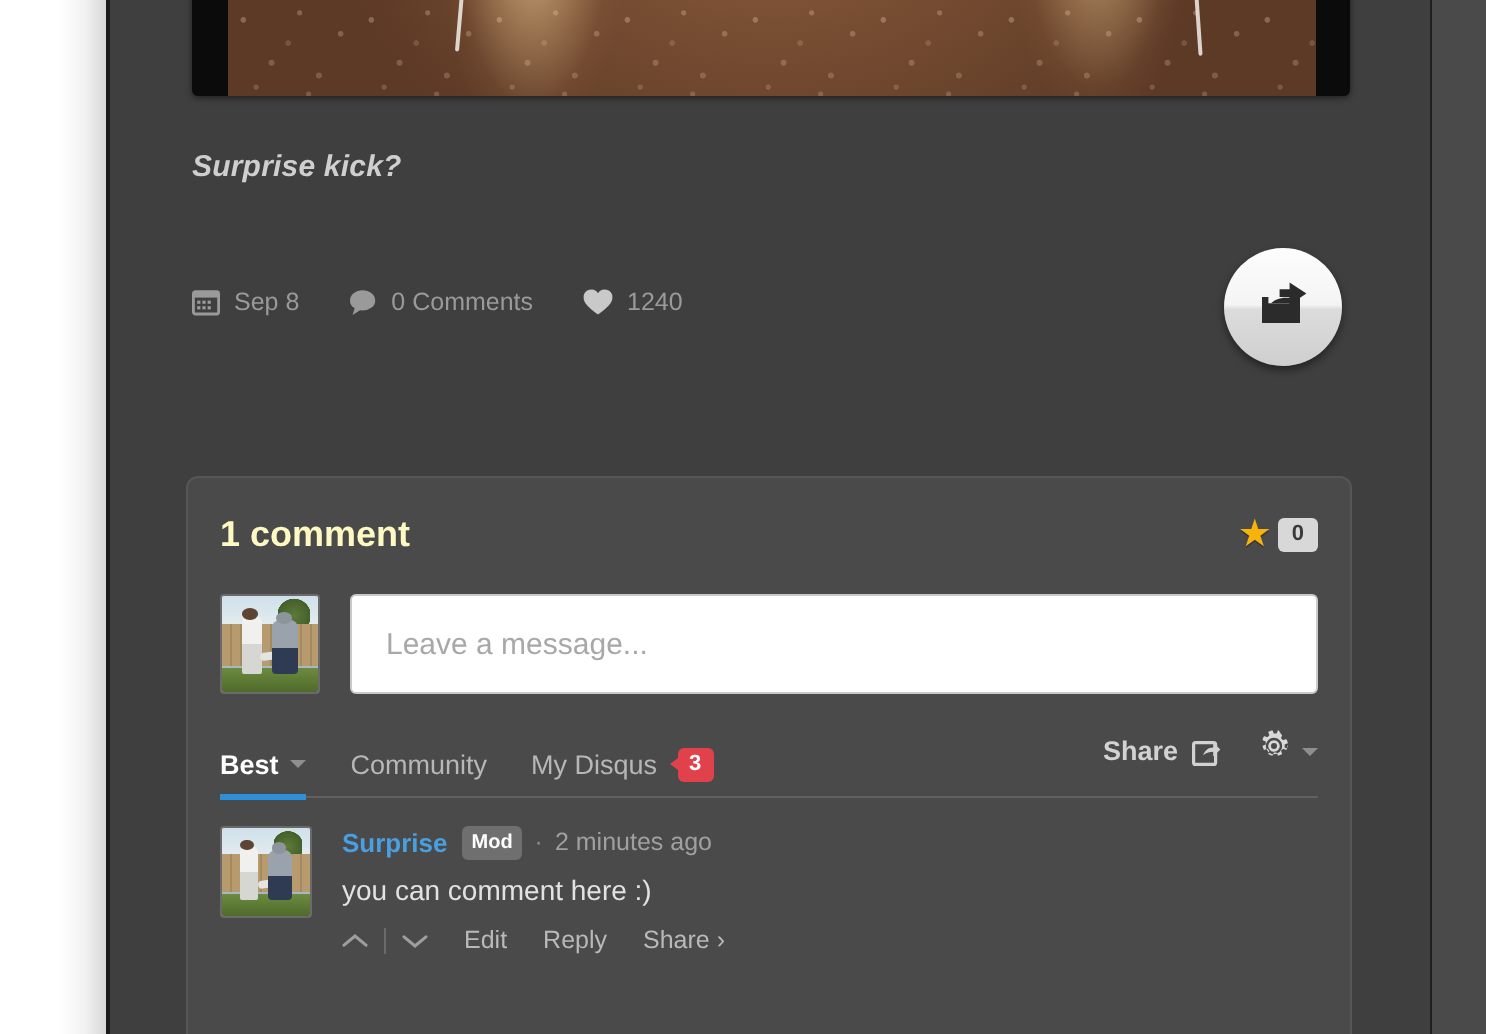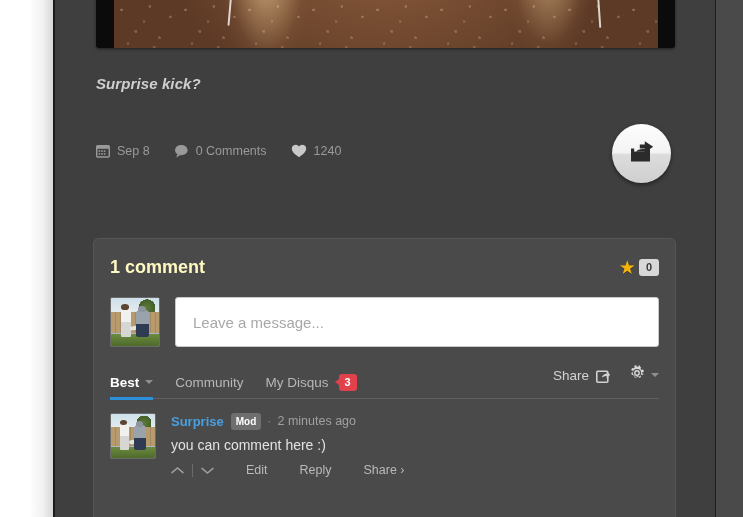--- a/index.html
+++ b/index.html
@@ -290,21 +290,21 @@
   }
   .badge-red::before {
     content: "";
     position: absolute;
     left: -4px; top: 50%;
     margin-top: -3px;
     border-top: 3px solid transparent;
     border-bottom: 3px solid transparent;
     border-right: 4px solid #e1414b;
   }
-  .tabs-right { display: flex; align-items: center; }
+  .tabs-right { display: flex; align-items: center; font-weight: bold; }
   .share-link {
     display: flex; align-items: center;
     font-size: 13.5px; color: #d2d2d2;
     cursor: pointer; margin-right: 18px;
   }
   .share-link .ic { margin-left: 7px; display: inline-flex; }
   .gear-wrap { display: flex; align-items: center; cursor: pointer; }
 
   
   .comment {
@@ -335,21 +335,21 @@
   }
   .c-actions {
     display: flex; align-items: center;
     margin-top: 9px;
     font-size: 12.5px;
     color: #b0b0b0;
   }
   .vote { display: flex; align-items: center; }
   .vote-div { width: 1px; height: 13px; background: #6b6b6b; margin: 0 8px; }
   .chev { cursor: pointer; display: inline-flex; }
-  .c-action { margin-left: 32px; cursor: pointer; color: #b9b9b9; }
+  .c-action { margin-left: 18px; cursor: pointer; color: #b9b9b9; }
 </style>
 </head>
 <body>
 
 <div class="page">
 
   <div class="left-gutter"></div>
   <div class="gutter-edge"></div>
 
   <div class="content-col">

